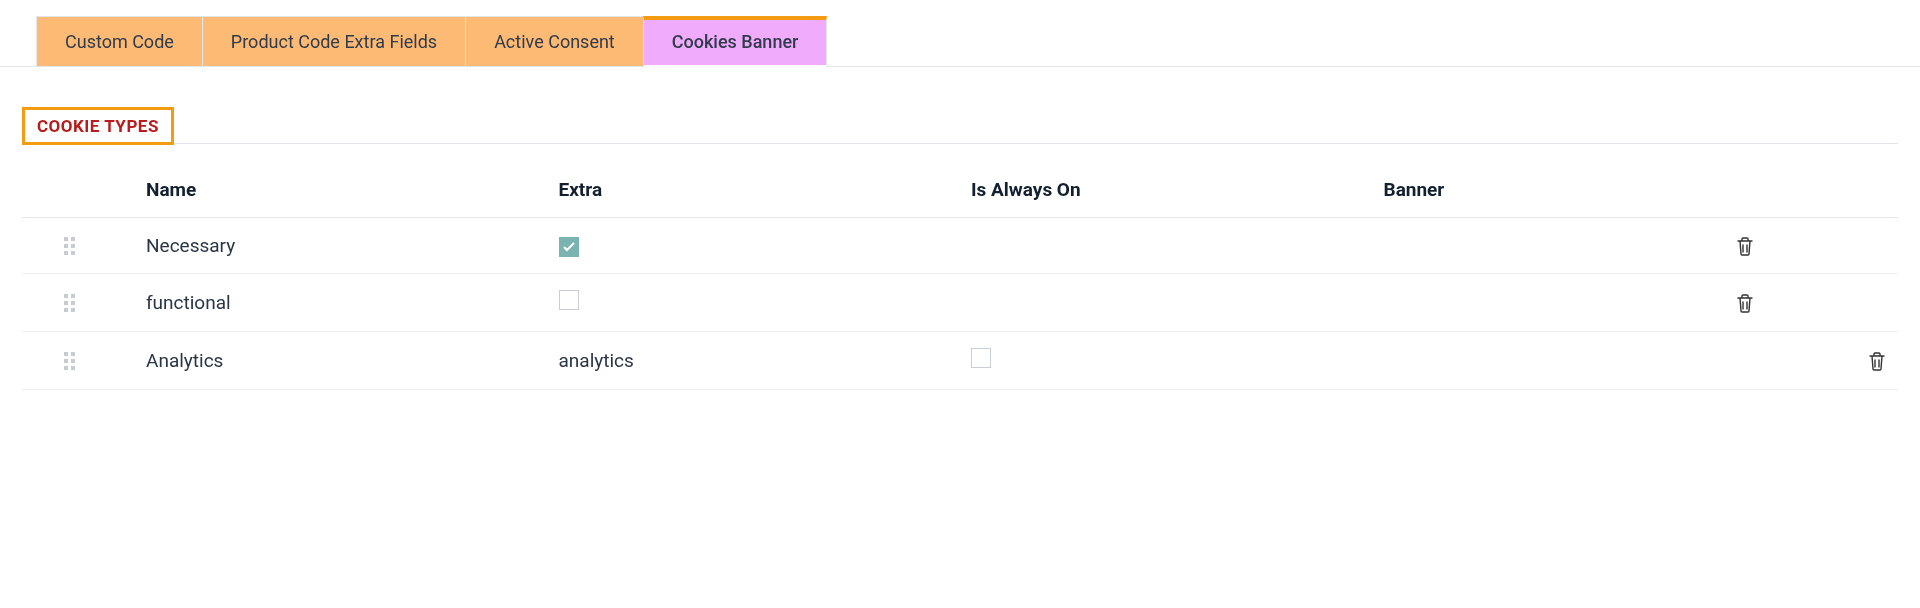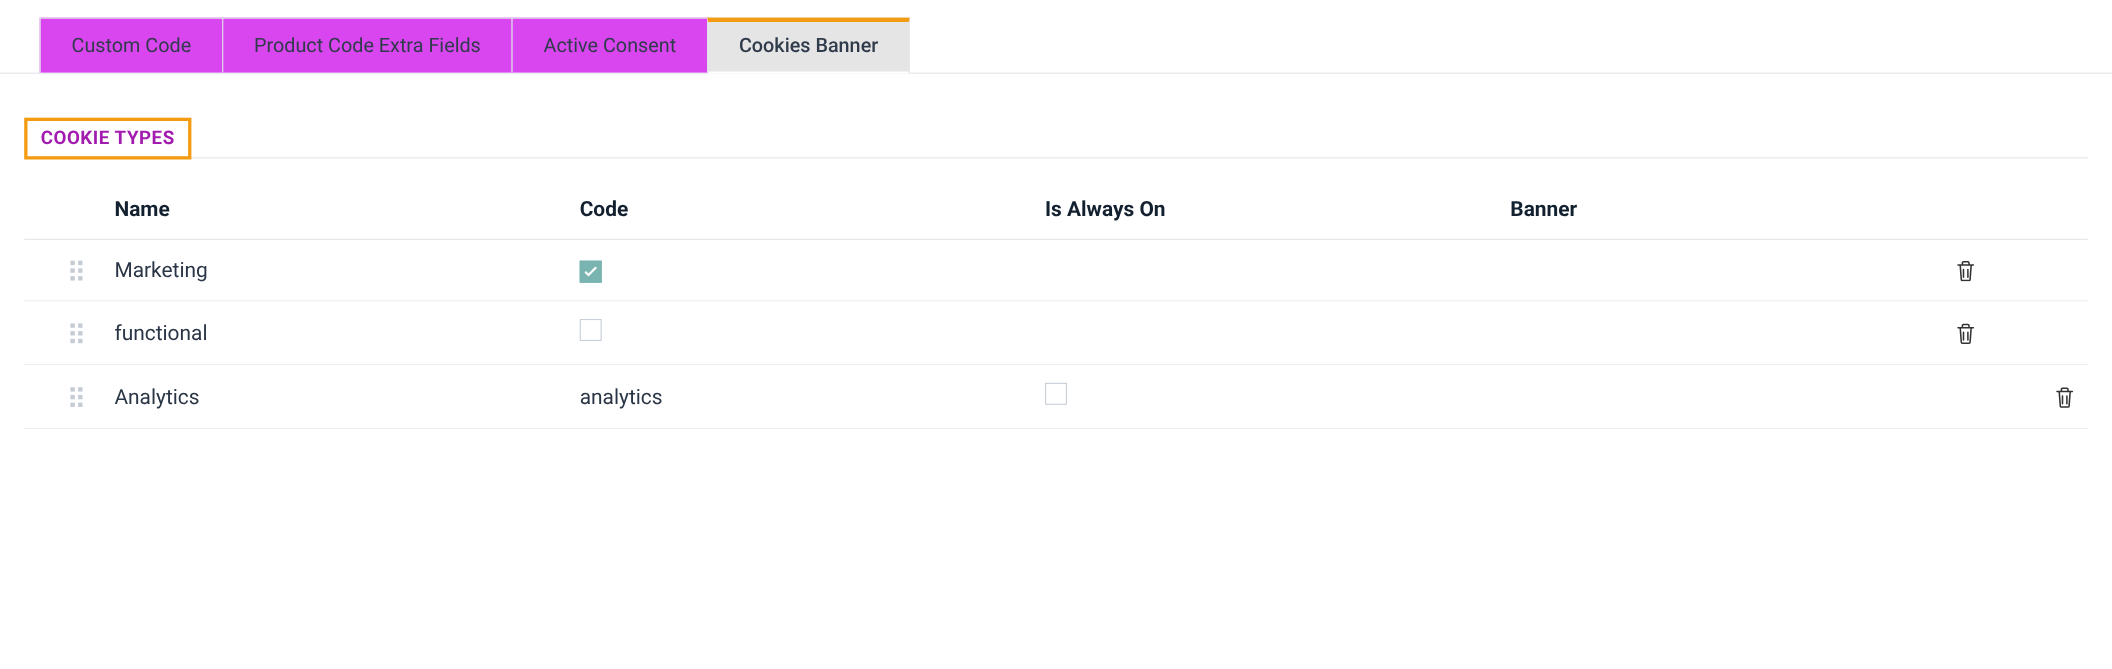--- a/index.html
+++ b/index.html
@@ -12,30 +12,30 @@
       display: flex;
       border-bottom: 1px solid #e2e5e9;
       padding-left: 36px;
       padding-top: 16px;
     }
     .tab {
       padding: 14px 28px;
       border: 1px solid #e2e5e9;
       border-bottom: none;
       margin-right: -1px;
-      background: #d946ef;
+      background: #fdba74;
       color: #303b4b;
       font-size: 18px;
       cursor: pointer;
       position: relative;
     }
     .tab.active {
       border-top: 4px solid #f39c12;
       padding-top: 11px;
-      background: #e5e5e5;
+      background: #f0abfc;
       font-weight: 500;
       z-index: 2;
     }
     .tab.active::after {
       content: "";
       position: absolute;
       left: 0; right: 0;
       bottom: -1px;
       height: 2px;
       background: #fff;
@@ -44,35 +44,36 @@
       padding: 40px 22px 0 22px;
     }
     .section-header {
       border-bottom: 1px solid #e2e5e9;
     }
     .section-title {
       display: inline-block;
       font-size: 17px;
       font-weight: 700;
       letter-spacing: .5px;
-      color: #a21caf;
+      color: #b91c1c;
       padding: 6px 12px;
       border: 3px solid #f39c12;
       margin-bottom: -2px;
     }
     .table {
       width: 100%;
       margin-top: 18px;
     }
     .thead, .trow {
       display: grid;
       grid-template-columns: 70px 1fr 1fr 1fr 1fr 90px;
       align-items: center;
       padding: 16px 12px;
       border-bottom: 1px solid #eceef1;
+      gap: 42px;
     }
     .thead {
       font-weight: 700;
       font-size: 19px;
       color: #12202f;
       border-bottom: 1px solid #e2e5e9;
     }
     .trow {
       font-size: 19px;
       color: #2a3546;
@@ -139,36 +140,36 @@
 
 <div class="section">
   <div class="section-header">
     <span class="section-title">COOKIE TYPES</span>
   </div>
 
   <div class="table">
     <div class="thead">
       <div></div>
       <div>Name</div>
-      <div>Code</div>
+      <div>Extra</div>
       <div>Is Always On</div>
       <div>Banner</div>
       <div></div>
     </div>
 
     <div class="trow">
       <div class="drag">
         <span></span>
           <span></span>
           <span></span>
           <span></span>
           <span></span>
           <span></span>
       </div>
-      <div>Marketing</div>
+      <div>Necessary</div>
       <div>
         <span class="checkbox checked">
           <svg width="12" height="10" viewBox="0 0 12 10">
               <path d="M1 5 L4 8 L11 1" stroke="#fff" stroke-width="2" fill="none"></path>
             </svg>
         </span>
       </div>
       <div><span class="toggle"></span></div>
       <div class="trash">
         <svg width="18" height="20" viewBox="0 0 18 20">

